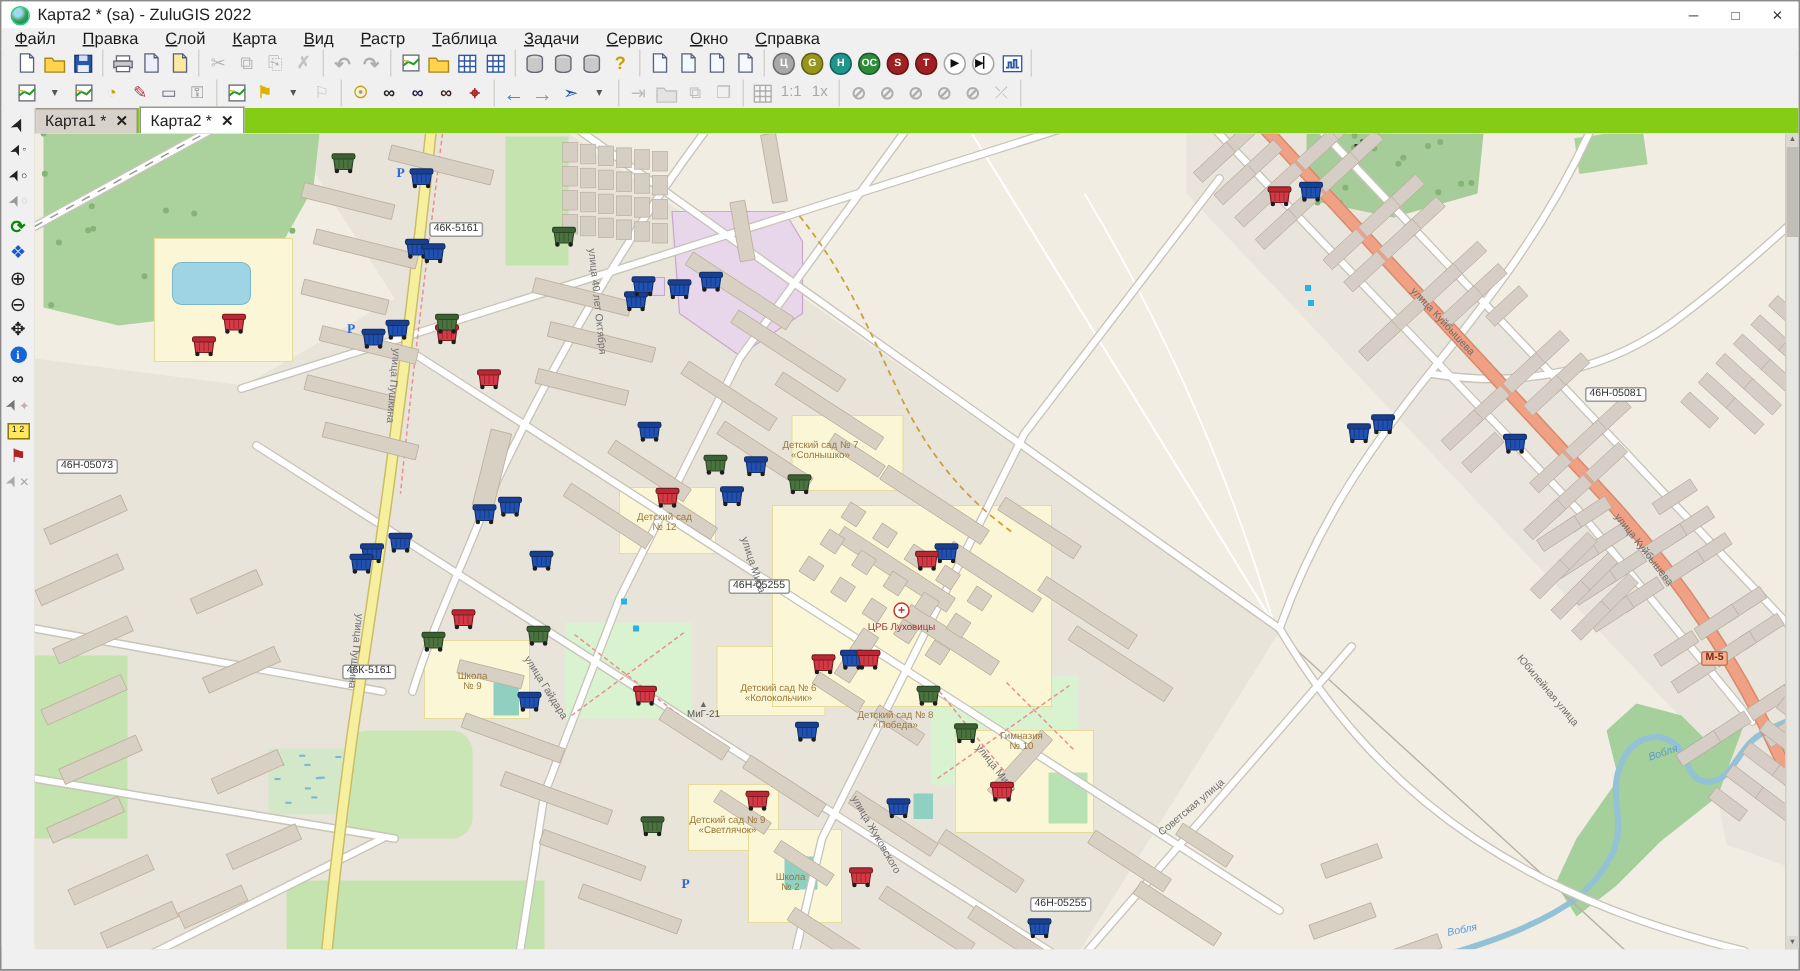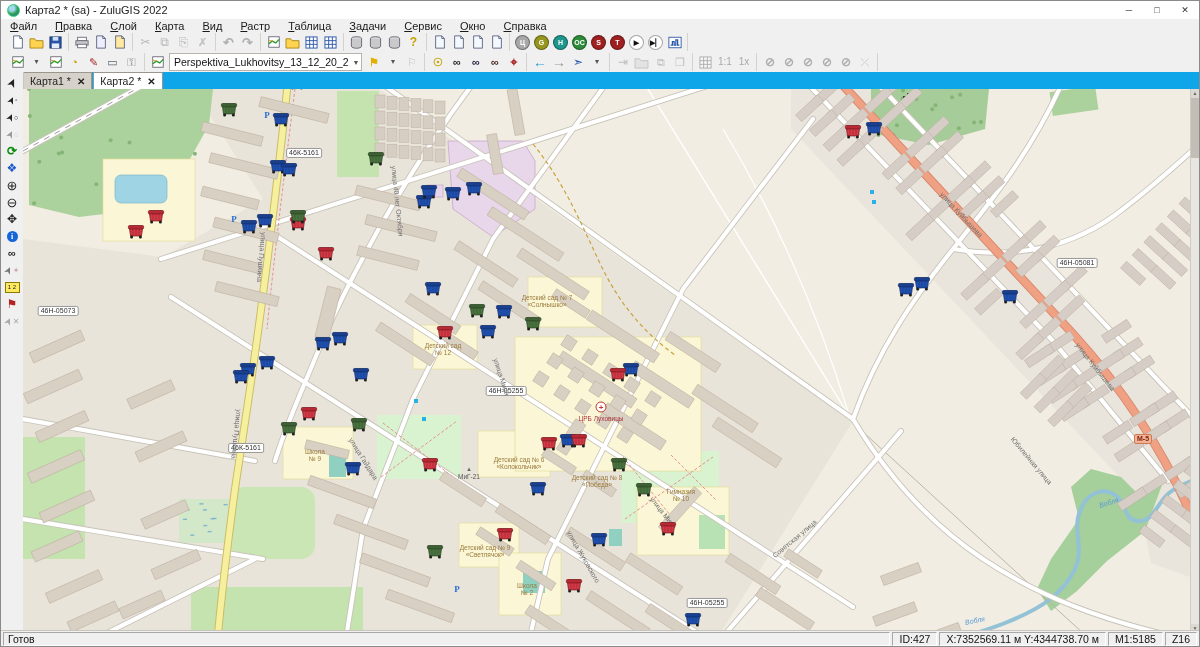--- a/index.html
+++ b/index.html
@@ -20,21 +20,21 @@
   #toolbar1{top:31px;} #toolbar2{top:51px;border-bottom:1px solid #d8d8d8;}
   .tgroup{display:flex;align-items:center;padding:0 3px;border-right:1px solid #d4d2cc;height:18px;}
   .tbi{width:19px;height:18px;display:flex;align-items:center;justify-content:center;font-size:12px;line-height:1;position:relative;}
   .tbi svg{display:block}
   .tbi.dis{opacity:.42;filter:grayscale(1);}
   .circ{width:13px;height:13px;border-radius:50%;display:flex;align-items:center;justify-content:center;font-size:7px;font-weight:bold;color:#fff;border:1px solid rgba(0,0,0,.35);}
   .combo{display:flex;align-items:center;height:16px;background:#fff;border:1px solid #b8b4ac;font-size:10.5px;padding:0 2px 0 4px;color:#111;margin:0 2px;}
   .combo .arr{font-size:7px;color:#555;margin-left:4px;}
   .lbl11{font-size:10px;color:#444;padding:0 3px;}
   
-  #tabbar{position:absolute;left:22px;top:71px;right:0;height:17px;background:#0ea5e9;display:flex;align-items:center;}
+  #tabbar{position:absolute;left:22px;top:71px;right:0;height:17px;background:#84cc16;display:flex;align-items:flex-end;}
   .tab{display:flex;align-items:center;height:16px;padding:0 6px;font-size:10.5px;background:#d6d2ca;border:1px solid #9a968e;border-bottom:none;margin-right:1px;color:#222;}
   .tab.active{background:#fff;height:17px;}
   .tab .x{font-weight:bold;margin-left:6px;font-size:10px;}
   
   #lefttools{position:absolute;left:0;top:71px;bottom:15px;width:22px;background:#f0f0f0;border-right:1px solid #c9c5bd;display:flex;flex-direction:column;align-items:center;padding-top:3px;}
   .ltool{width:18px;height:16px;display:flex;align-items:center;justify-content:center;font-size:11px;color:#222;margin-bottom:1px;}
   .ltool .rot{display:inline-block;transform:rotate(-65deg);}
   .infocirc{width:11px;height:11px;border-radius:50%;background:#1565d8;color:#fff;font-size:8px;font-weight:bold;font-family:"Liberation Serif",serif;display:flex;align-items:center;justify-content:center;}
   .yelbox{width:13px;height:9px;background:#ffe95e;border:1px solid #8a7a00;display:flex;align-items:center;justify-content:center;font-size:6px;color:#222;}
   
@@ -294,24 +294,20 @@
           <span style="color:#888;font-size:11px;">⚿</span>
         </div>
       </div>
       <div class="tgroup">
         <div class="tbi">
           <svg width="14" height="14" viewBox="0 0 16 16">
             <rect x="2" y="2" width="12" height="12" fill="#fff" stroke="#667"></rect>
             <path d="M2 10l4-3 4 2 4-4" fill="none" stroke="#2a9a2a" stroke-width="1.6"></path>
             <path d="M2 6l5 1" stroke="#d4a017"></path>
           </svg>
-        </div>
-        <div class="combo">
-          <span>Perspektiva_Lukhovitsy_13_12_20_2</span>
-          <span class="arr">▼</span>
         </div>
         <div class="tbi">
           <span style="color:#e0b000;font-size:11px;font-weight:bold;">⚑</span>
         </div>
         <div class="tbi">
           <span style="color:#555;font-size:8px;">▾</span>
         </div>
         <div class="tbi dis">
           <span style="color:#888;font-size:11px;">⚐</span>
         </div>
@@ -1207,20 +1203,13 @@
           </svg></div>
       </div>
   </div>
 
   <div id="vscroll">
     <div class="sarr">▲</div>
     <div id="vthumb"></div>
     <div class="sarr b">▼</div>
   </div>
 
-  <div id="statusbar">
-    <div id="st-ready">Готов</div>
-    <div class="scell">ID:427</div>
-    <div class="scell">X:7352569.11 м  Y:4344738.70 м</div>
-    <div class="scell">М1:5185</div>
-    <div class="scell">Z16</div>
-  </div>
 </div>
 
 </body></html>

